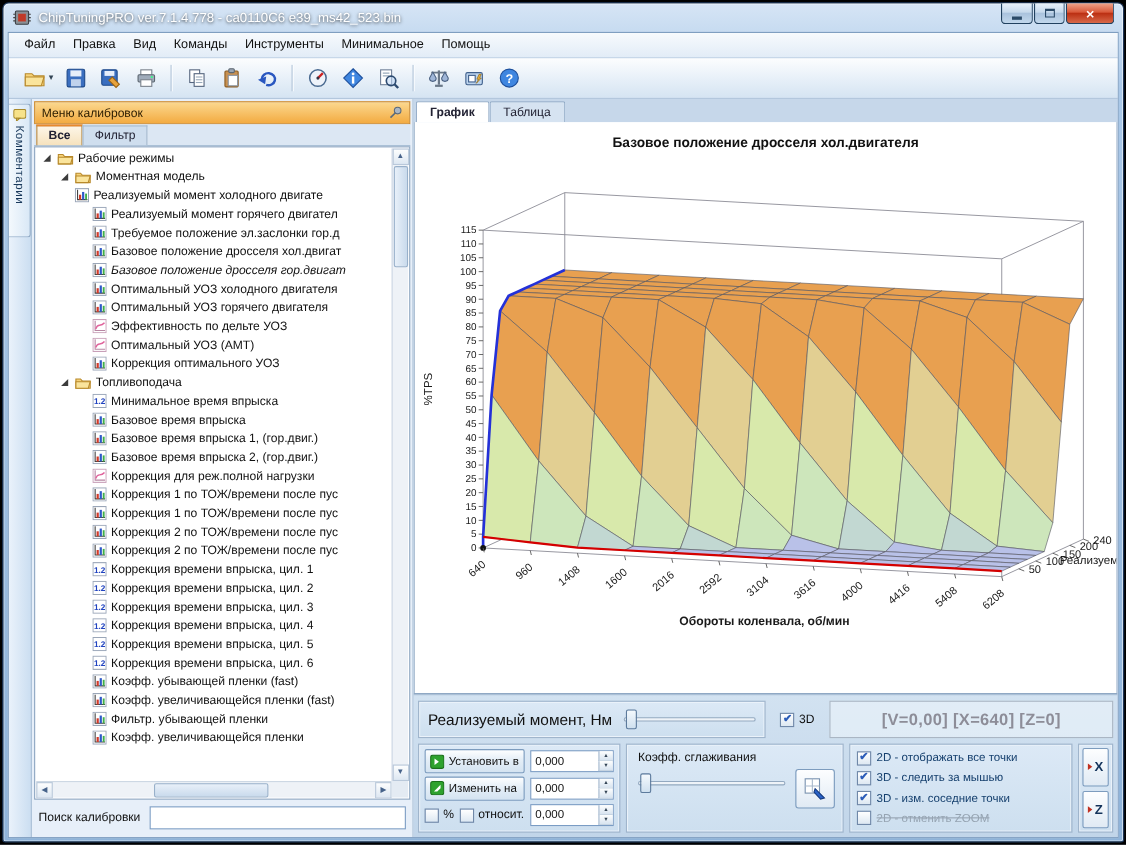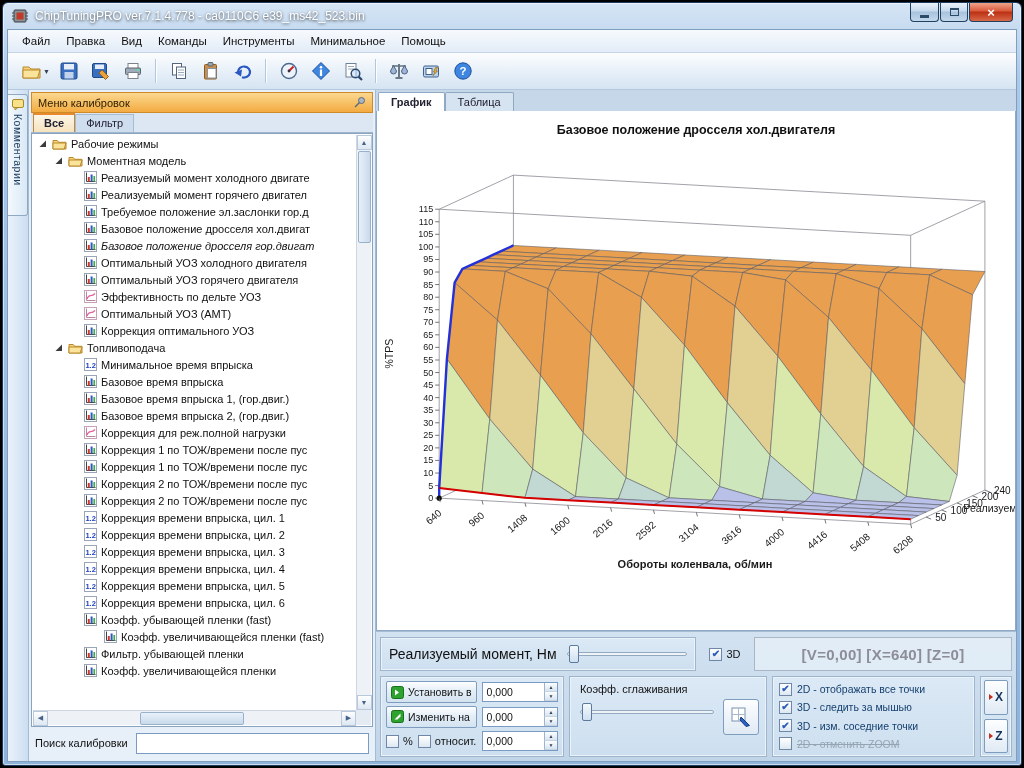--- a/index.html
+++ b/index.html
@@ -315,21 +315,21 @@
                   </svg>
                 </span>
                 <span class="ticon">
                   <svg width="15" height="13" viewBox="0 0 15 13">
                     <path d="M1 3.5 h4.2 l1.6 1.8 H14 V12 H1 Z" fill="#f7d37a" stroke="#b8892b"></path>
                     <path d="M1 6 h13 l-1.8 6 H1 Z" fill="#fae49c" stroke="#b8892b"></path>
                   </svg>
                 </span>
                 <span class="lab">Моментная модель</span>
               </div>
-              <div class="tree-row" style="padding-left: 36px; align-items: center;">
+              <div class="tree-row" style="padding-left: 20px; align-items: center;">
                 <span class="exp-sp"></span>
                 <span class="ticon">
                   <svg width="13" height="13" viewBox="0 0 13 13">
                     <rect x="0.5" y="0.5" width="12" height="12" fill="#fff" stroke="#9aa6b8"></rect>
                     <path d="M2.5 1.5 V10.5 H11.5" stroke="#444" fill="none"></path>
                     <rect x="3.8" y="6" width="2" height="4.5" fill="#d23a28"></rect>
                     <rect x="6.6" y="3.5" width="2" height="7" fill="#2e58c8"></rect>
                     <rect x="9.4" y="5" width="1.7" height="5.5" fill="#3fae4a"></rect>
                   </svg>
                 </span>
@@ -640,21 +640,21 @@
                   <svg width="13" height="13" viewBox="0 0 13 13">
                     <rect x="0.5" y="0.5" width="12" height="12" fill="#fff" stroke="#9aa6b8"></rect>
                     <path d="M2.5 1.5 V10.5 H11.5" stroke="#444" fill="none"></path>
                     <rect x="3.8" y="6" width="2" height="4.5" fill="#d23a28"></rect>
                     <rect x="6.6" y="3.5" width="2" height="7" fill="#2e58c8"></rect>
                     <rect x="9.4" y="5" width="1.7" height="5.5" fill="#3fae4a"></rect>
                   </svg>
                 </span>
                 <span class="lab">Коэфф. убывающей пленки (fast)</span>
               </div>
-              <div class="tree-row" style="padding-left: 56px;">
+              <div class="tree-row" style="padding-left: 36px;">
                 <span class="exp-sp"></span>
                 <span class="ticon">
                   <svg width="13" height="13" viewBox="0 0 13 13">
                     <rect x="0.5" y="0.5" width="12" height="12" fill="#fff" stroke="#9aa6b8"></rect>
                     <path d="M2.5 1.5 V10.5 H11.5" stroke="#444" fill="none"></path>
                     <rect x="3.8" y="6" width="2" height="4.5" fill="#d23a28"></rect>
                     <rect x="6.6" y="3.5" width="2" height="7" fill="#2e58c8"></rect>
                     <rect x="9.4" y="5" width="1.7" height="5.5" fill="#3fae4a"></rect>
                   </svg>
                 </span>

